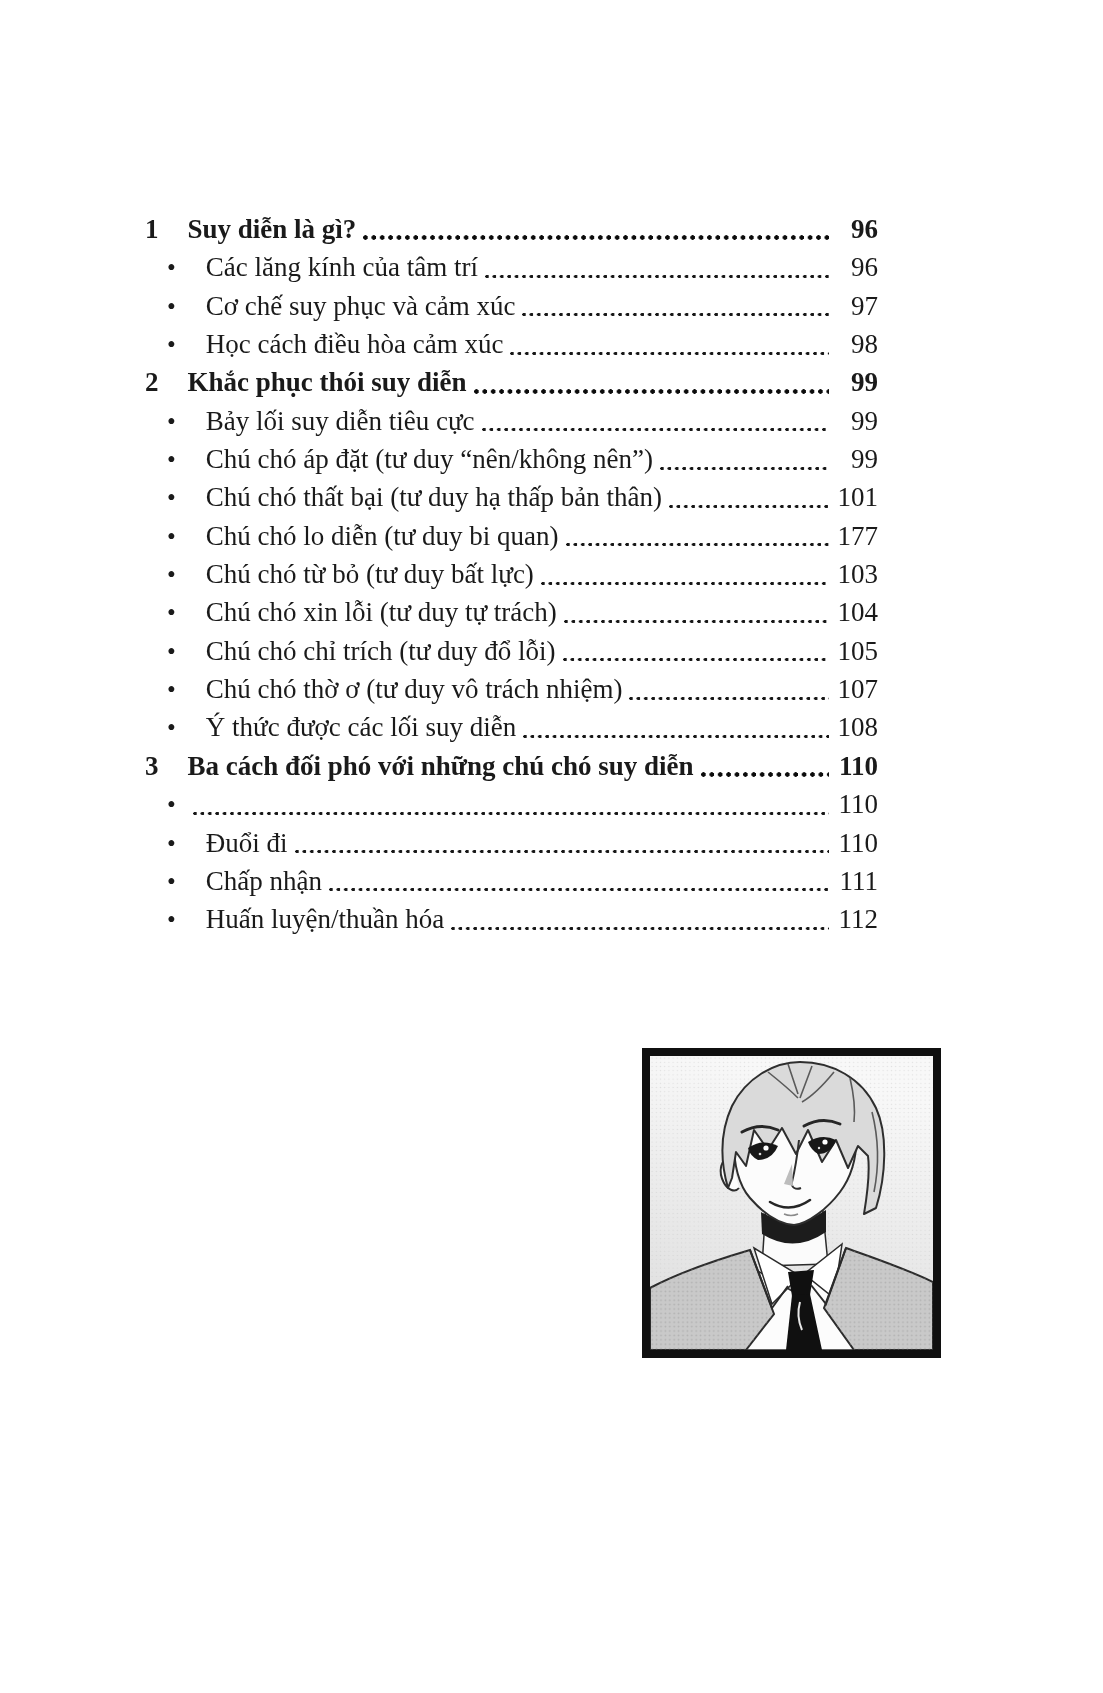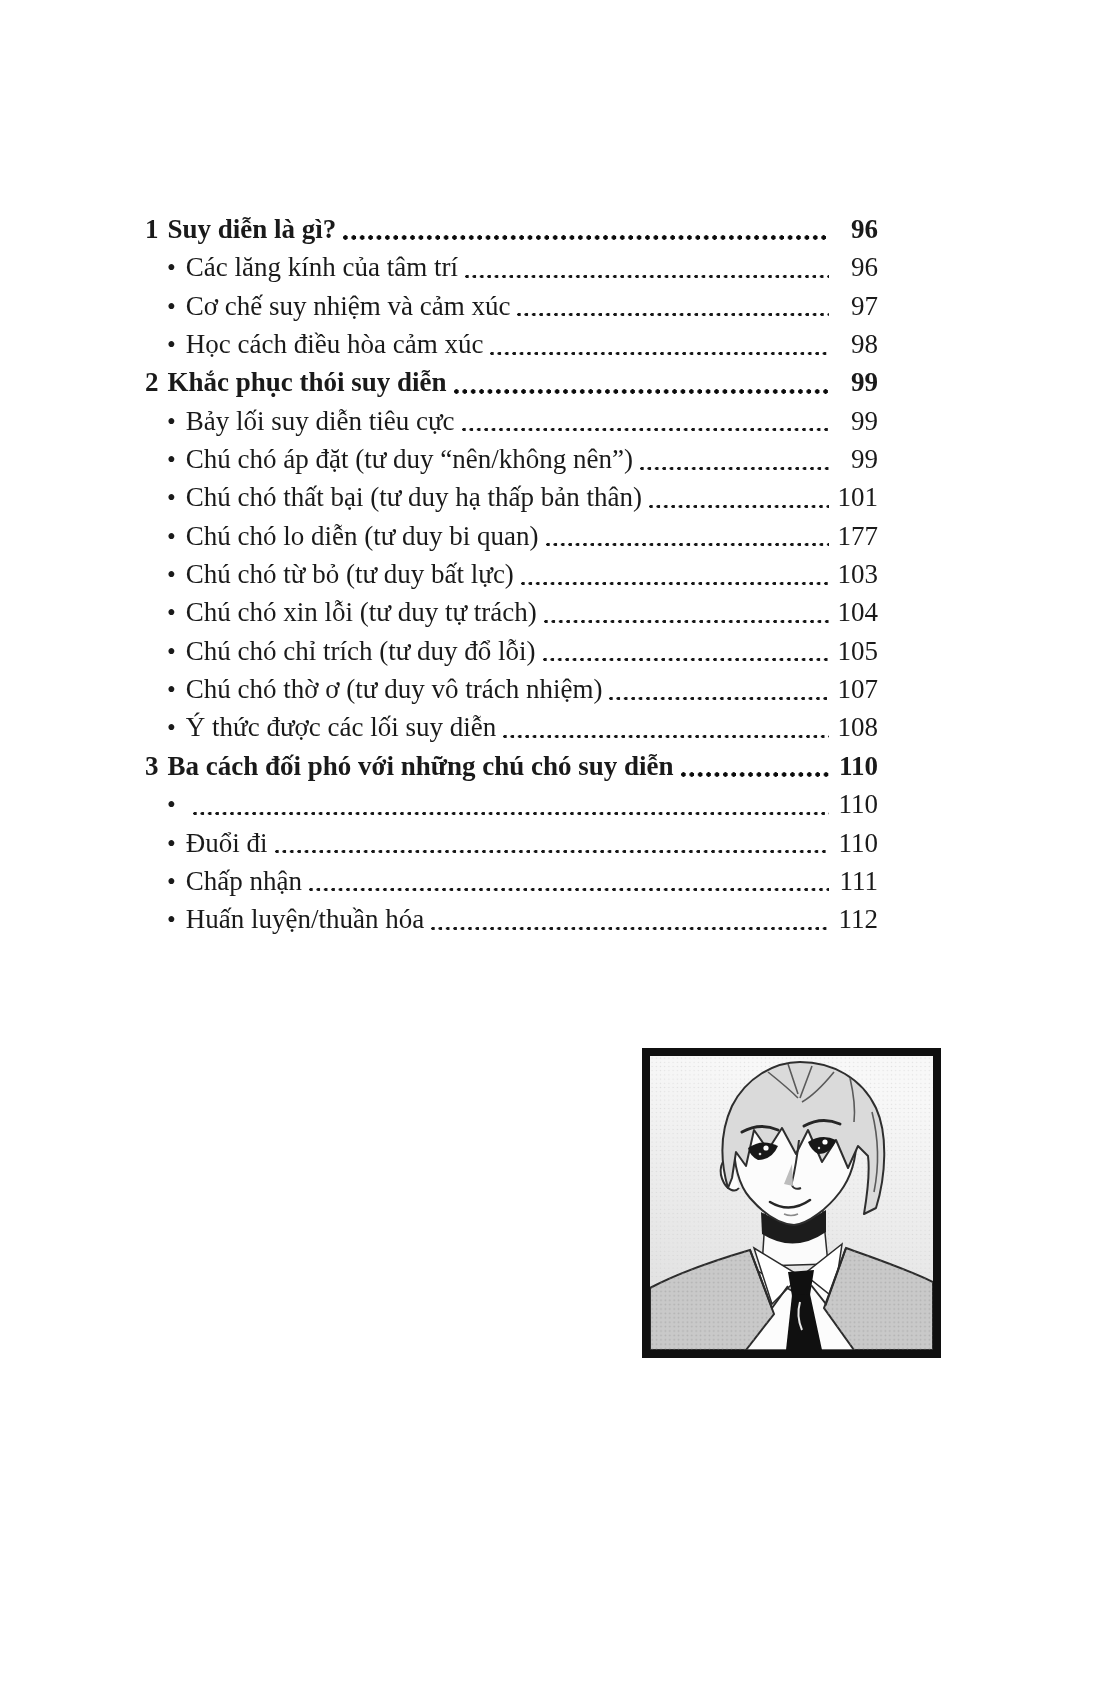--- a/index.html
+++ b/index.html
@@ -21,21 +21,21 @@
     align-items: baseline;
     height: 38.35px;
     line-height: 38.35px;
     font-size: 27px;
     white-space: nowrap;
   }
   .toc-row.chapter { font-weight: bold; }
   .toc-row.bullet-row { padding-left: 22px; }
   .bullet-glyph { margin-right: 10px; font-size: 25px; }
   .entry-num { margin-right: 9px; }
-  .entry-label { flex: 0 0 auto; }
+  .entry-label { flex: 0 0 auto; margin-left: 20px; }
   .dot-leader {
     flex: 1 1 auto;
     align-self: stretch;
     margin: 0 3px 0 7px;
     background-image: radial-gradient(circle at 2px 2.5px, #161616 1.55px, transparent 1.95px);
     background-size: 7.4px 5px;
     background-repeat: repeat-x;
     background-position: 0 25.5px;
   }
   .toc-row.chapter .dot-leader {
@@ -68,21 +68,21 @@
       <span class="entry-page">96</span>
     </div>
     <div class="toc-row bullet-row">
       <span class="bullet-glyph">•</span>
       <span class="entry-label">Các lăng kính của tâm trí</span>
       <div class="dot-leader"></div>
       <span class="entry-page">96</span>
     </div>
     <div class="toc-row bullet-row">
       <span class="bullet-glyph">•</span>
-      <span class="entry-label">Cơ chế suy nhiệm và cảm xúc</span>
+      <span class="entry-label">Cơ chế suy phục và cảm xúc</span>
       <div class="dot-leader"></div>
       <span class="entry-page">97</span>
     </div>
     <div class="toc-row bullet-row">
       <span class="bullet-glyph">•</span>
       <span class="entry-label">Học cách điều hòa cảm xúc</span>
       <div class="dot-leader"></div>
       <span class="entry-page">98</span>
     </div>
     <div class="toc-row chapter">

